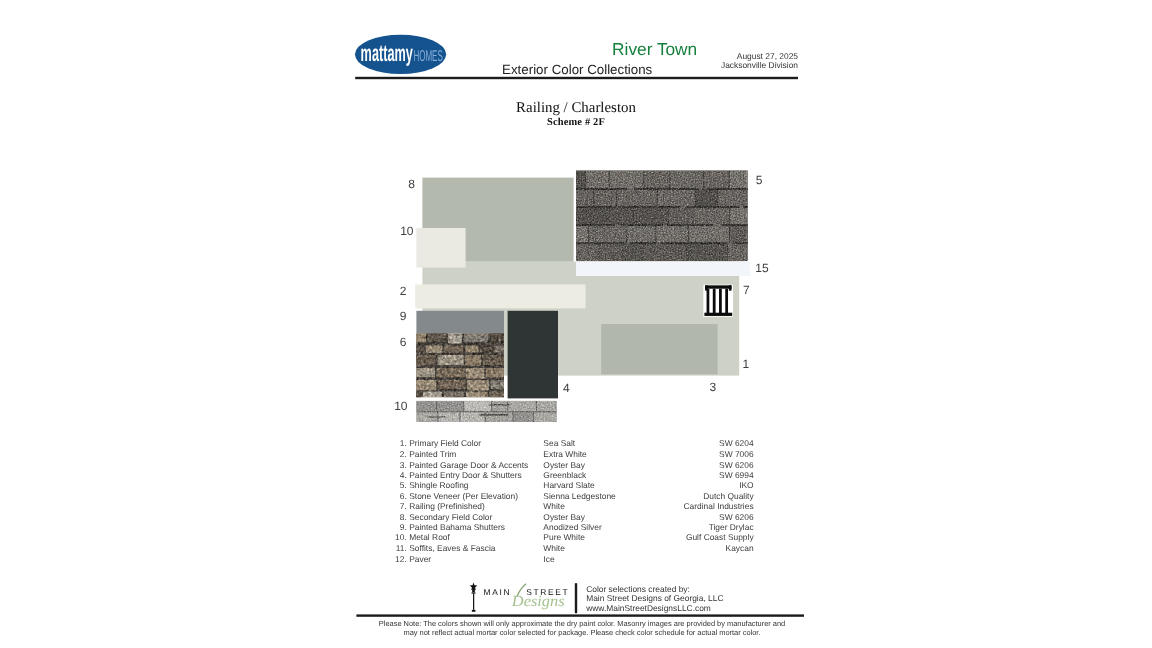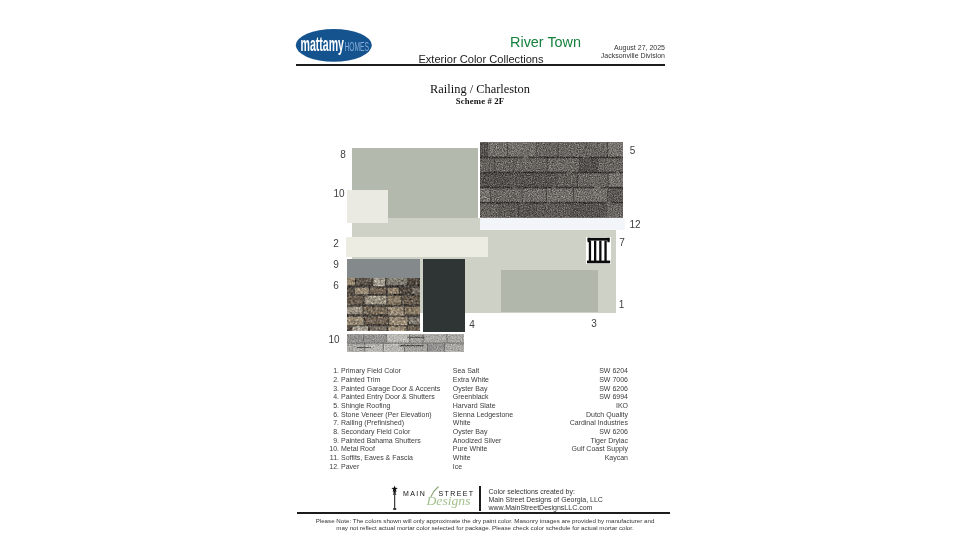--- a/index.html
+++ b/index.html
@@ -259,21 +259,21 @@
 <div class="lbl" style="left:330px;top:238px;width:12px;text-align:center;">2</div>
 
 <div class="lbl" style="left:330px;top:259px;width:12px;text-align:center;">9</div>
 
 <div class="lbl" style="left:330px;top:279.5px;width:12px;text-align:center;">6</div>
 
 <div class="lbl" style="left:327px;top:333.5px;width:14px;text-align:center;">10</div>
 
 <div class="lbl" style="left:626.5px;top:144.5px;width:12px;text-align:center;">5</div>
 
-<div class="lbl" style="left:628px;top:219px;width:14px;text-align:center;">12</div>
+<div class="lbl" style="left:628px;top:219px;width:14px;text-align:center;">15</div>
 
 <div class="lbl" style="left:616px;top:237px;width:12px;text-align:center;">7</div>
 
 <div class="lbl" style="left:615.5px;top:299px;width:12px;text-align:center;">1</div>
 
 <div class="lbl" style="left:466px;top:318.5px;width:12px;text-align:center;">4</div>
 
 <div class="lbl" style="left:588px;top:317.5px;width:12px;text-align:center;">3</div>
 
 <div class="abs" style="left:327px;top:367.2px;width:301px;font-size:7px;color:#3c3c3c;">

